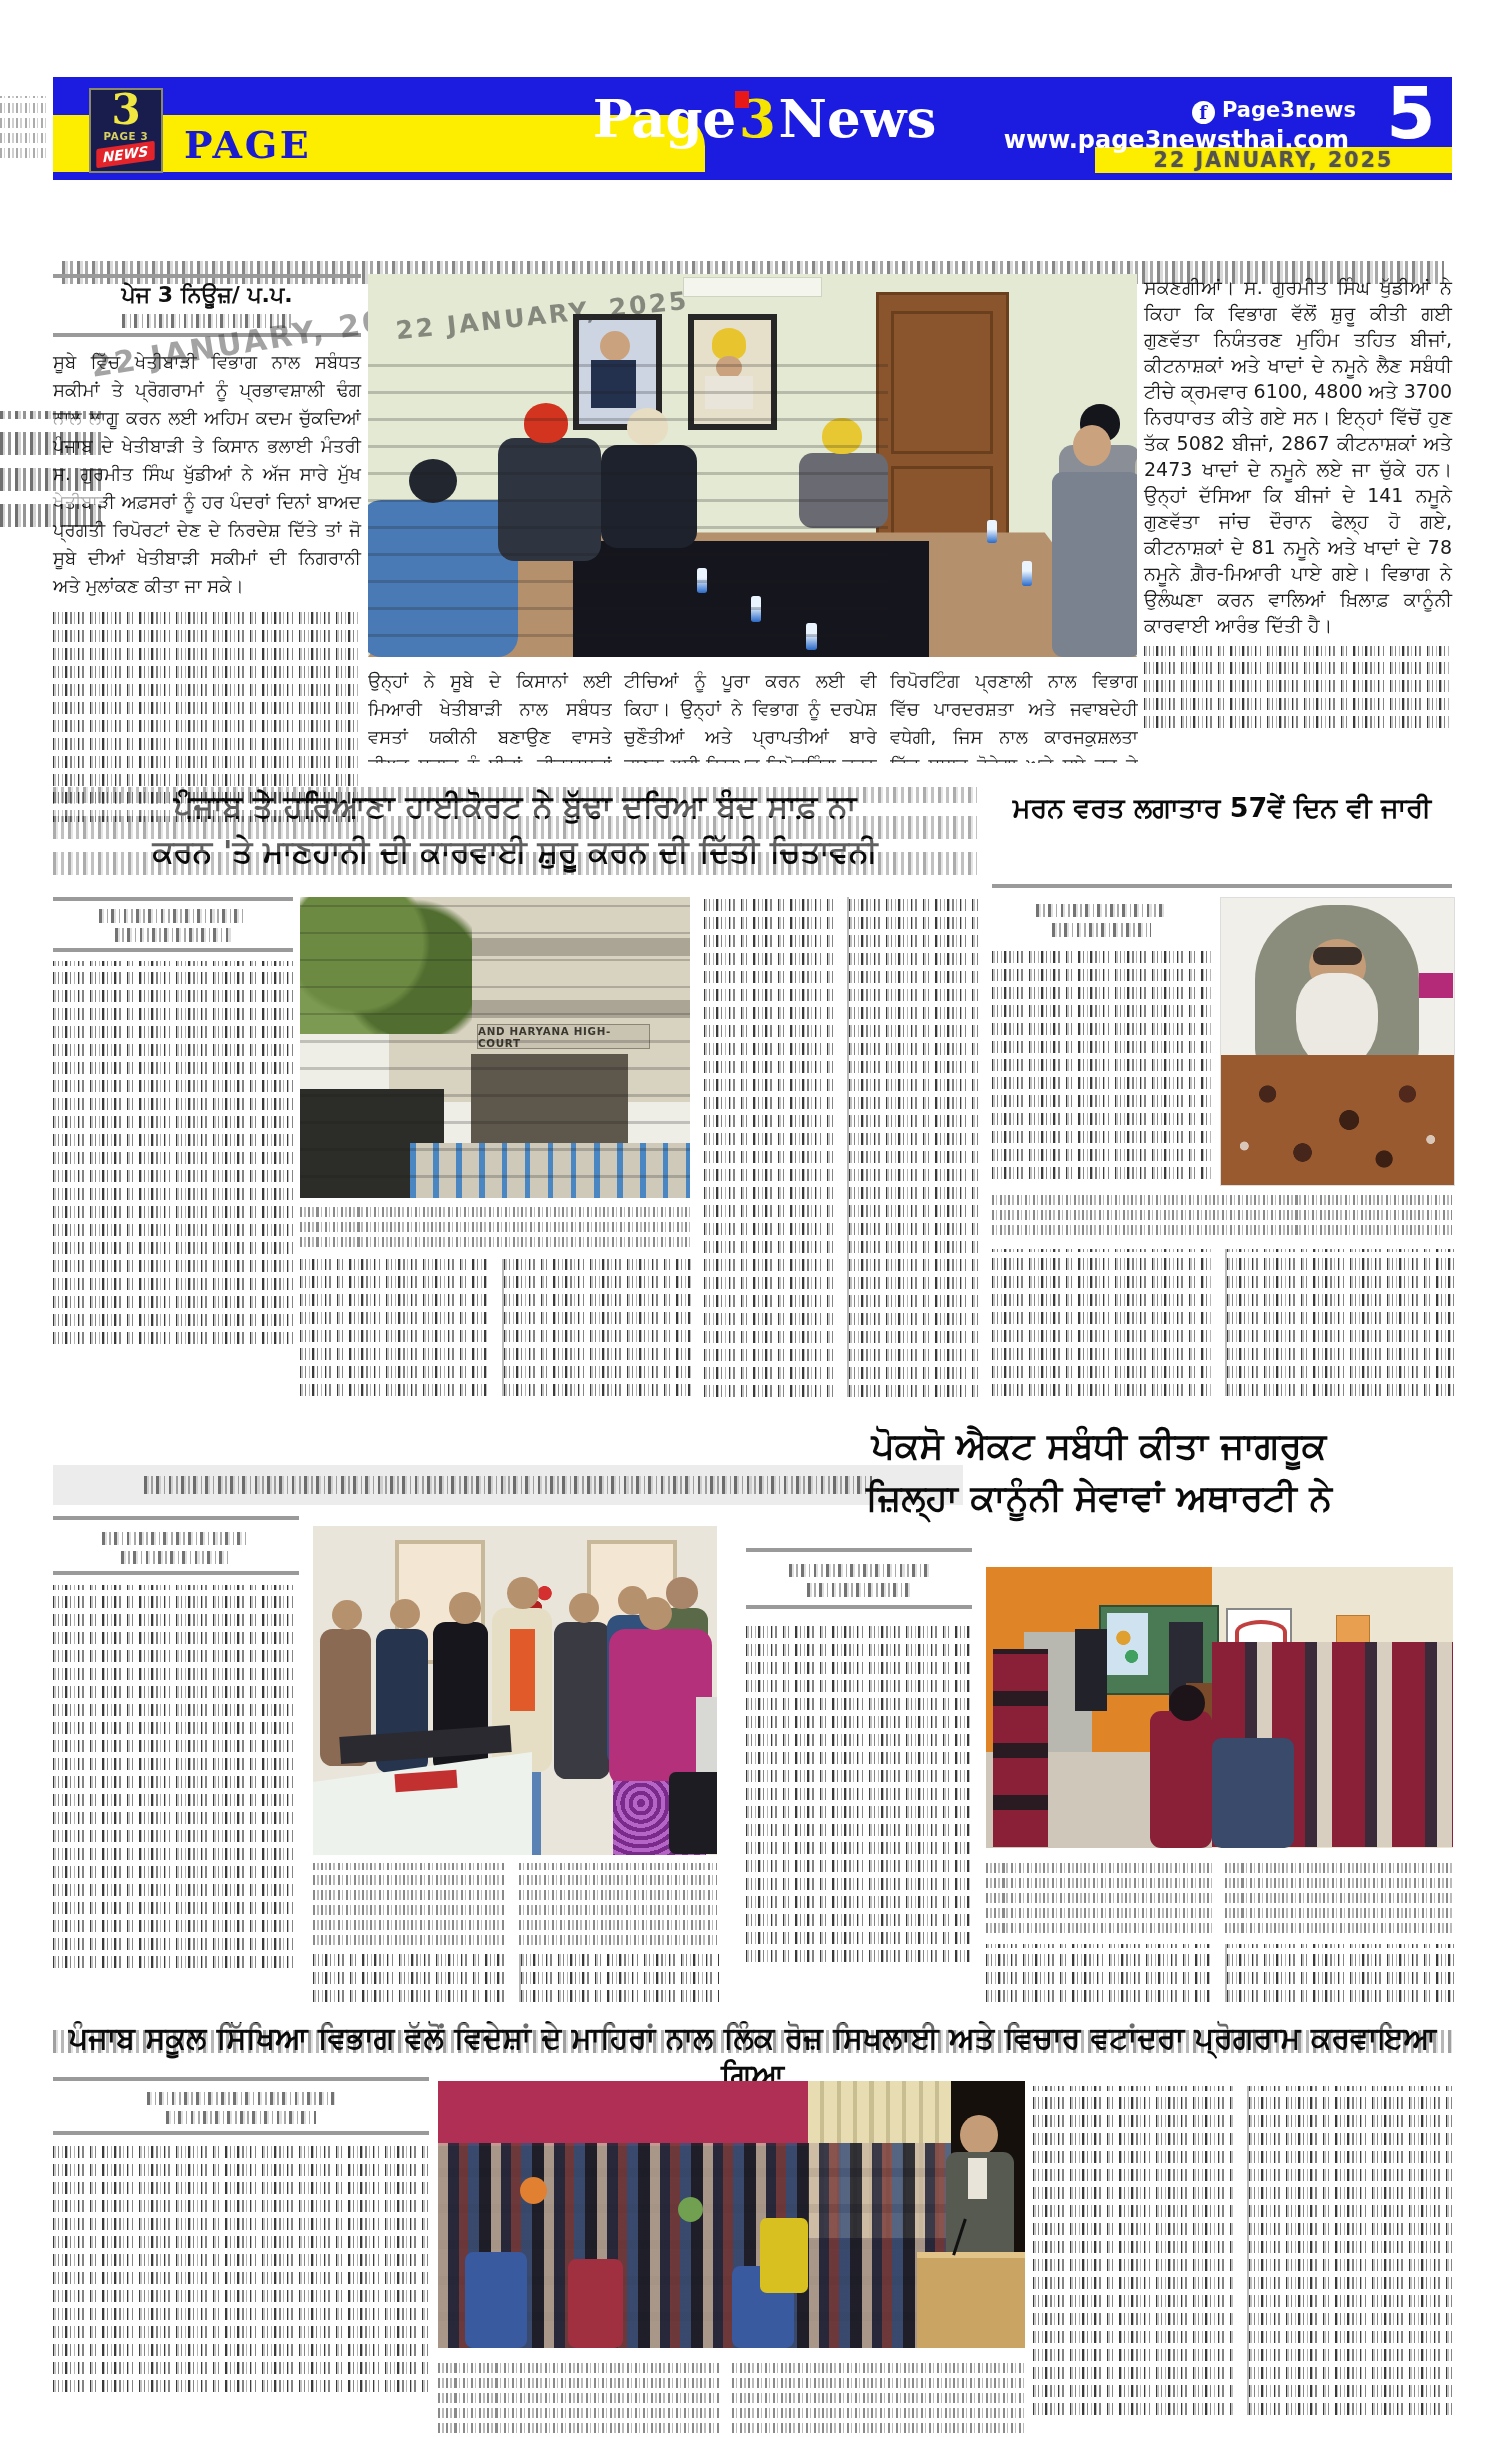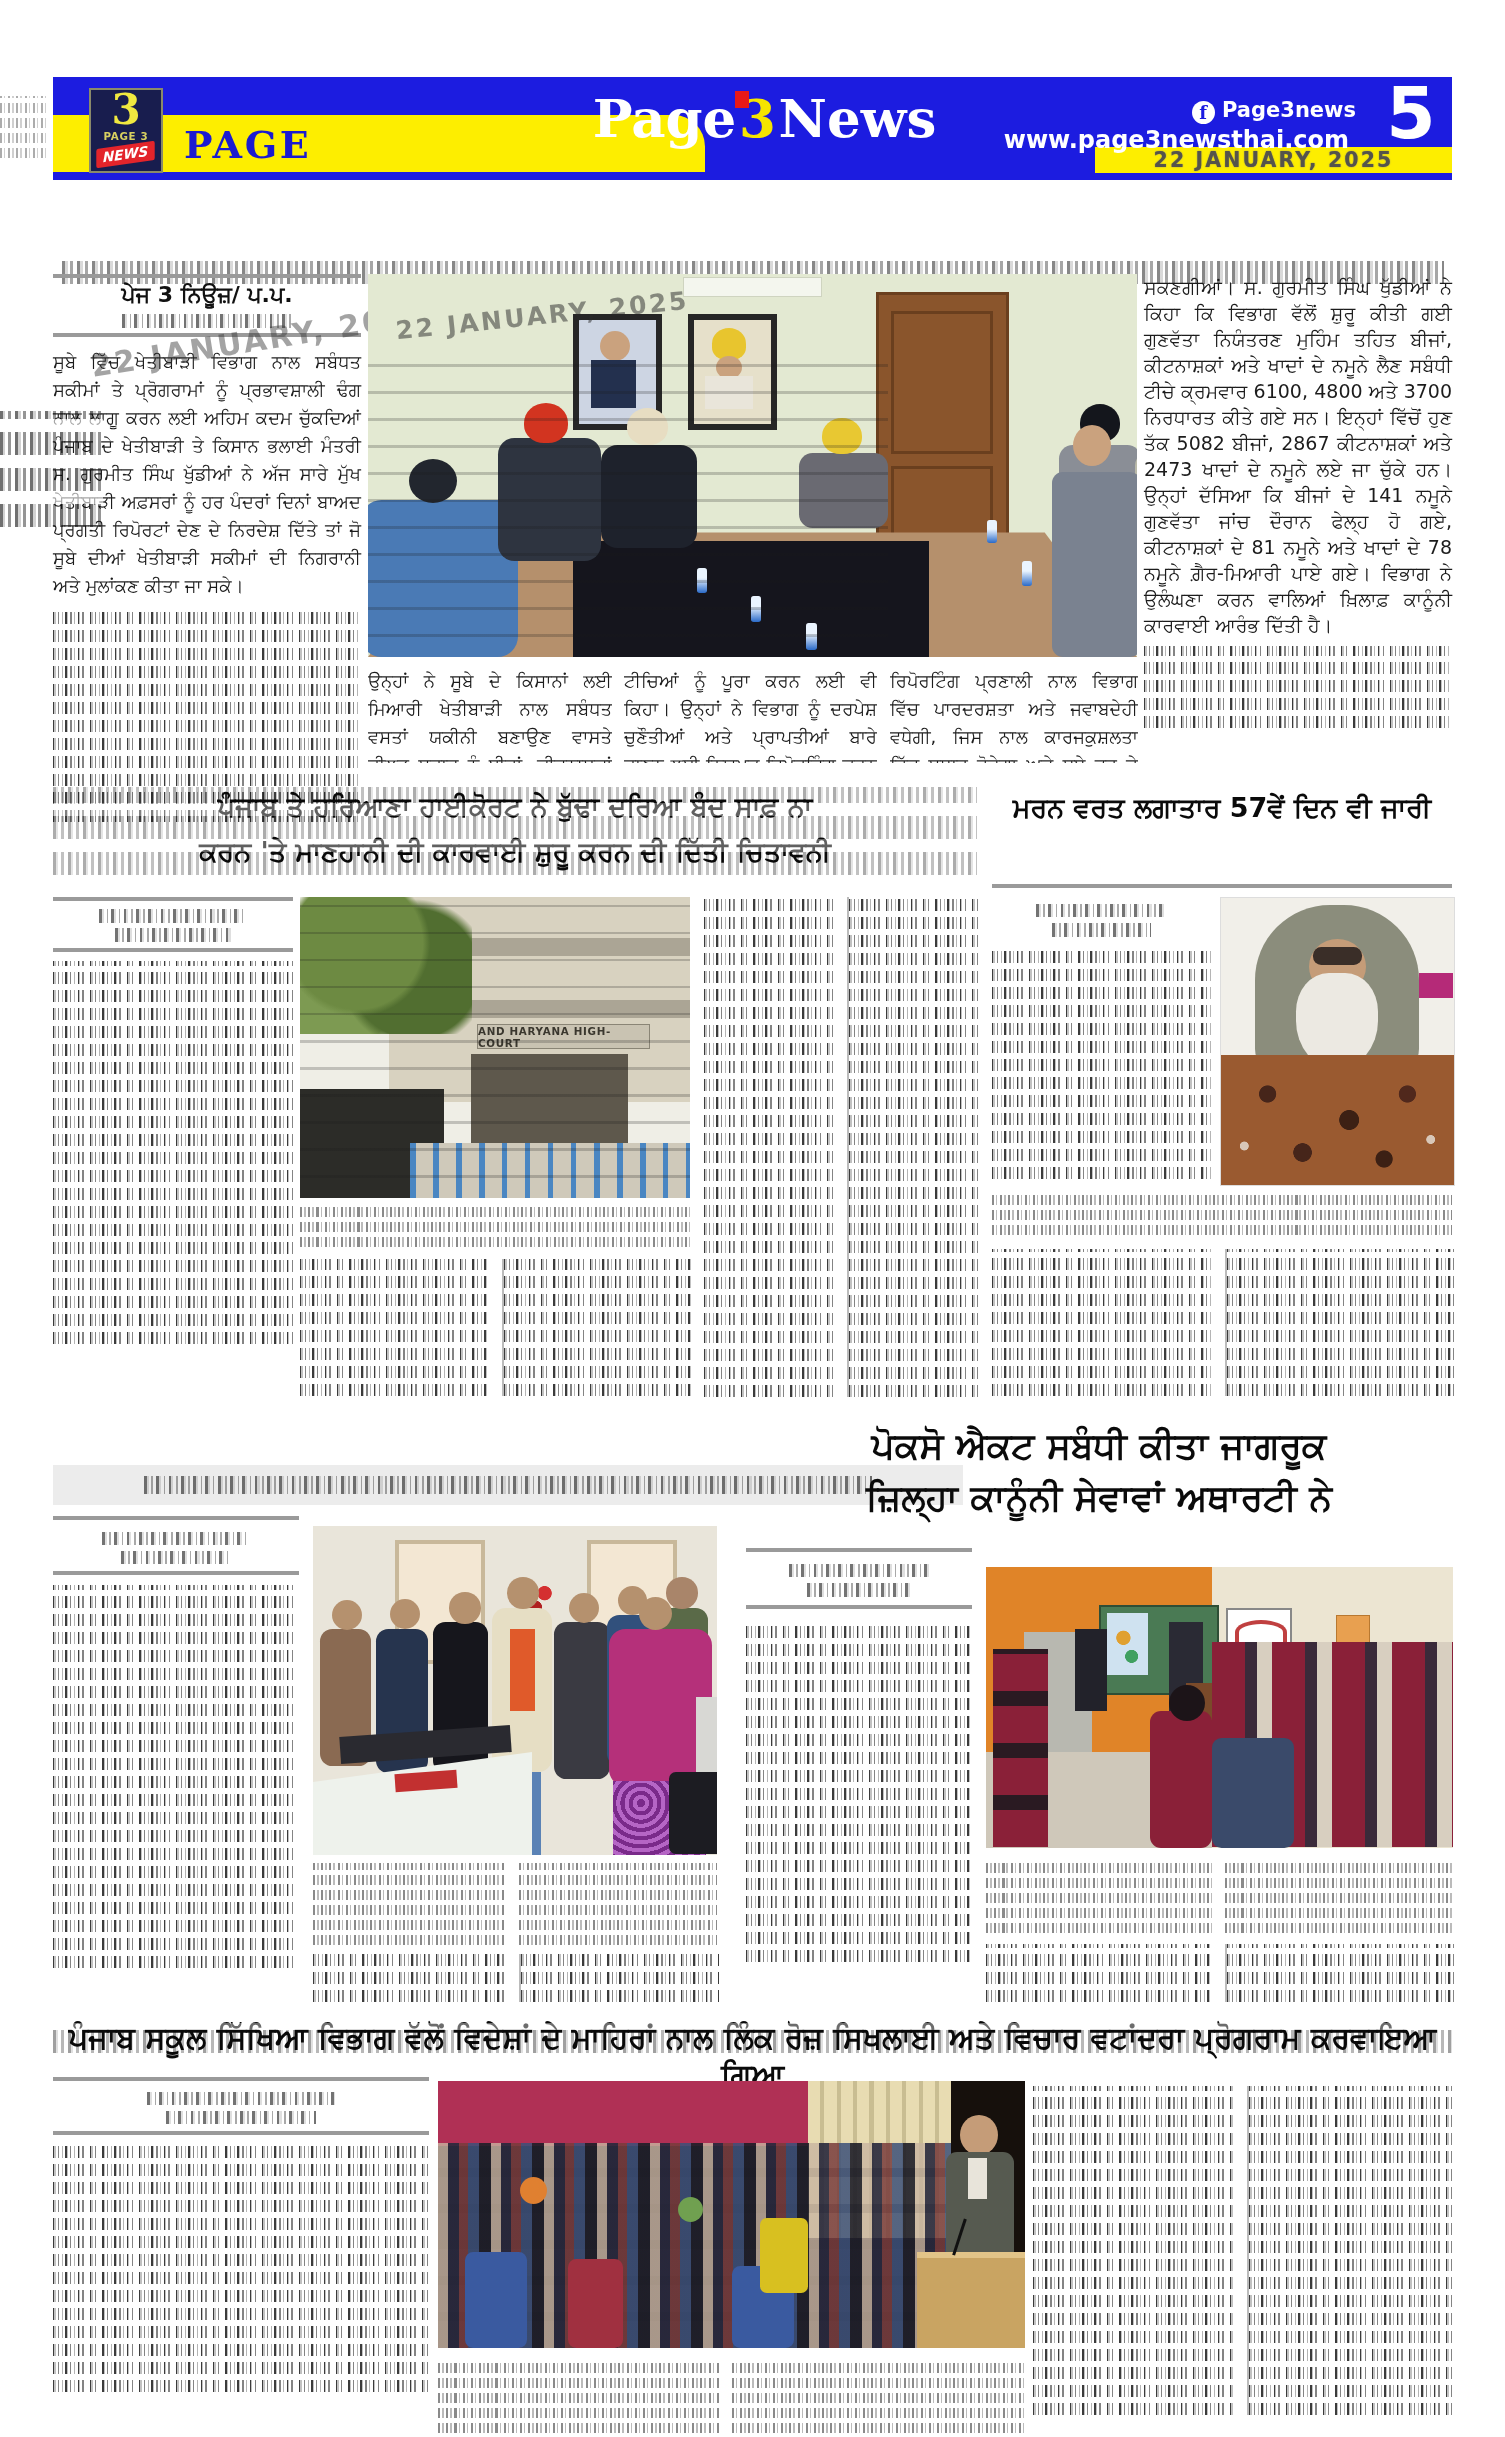--- a/index.html
+++ b/index.html
@@ -137,21 +137,21 @@
 
   <div class="abs" style="left:1144px;top:274px;width:308px;">
     <div class="bodytext big">ਸਕਣਗੀਆਂ। ਸ. ਗੁਰਮੀਤ ਸਿੰਘ ਖੁੱਡੀਆਂ ਨੇ ਕਿਹਾ ਕਿ ਵਿਭਾਗ ਵੱਲੋਂ ਸ਼ੁਰੂ ਕੀਤੀ ਗਈ ਗੁਣਵੱਤਾ ਨਿਯੰਤਰਣ ਮੁਹਿੰਮ ਤਹਿਤ ਬੀਜਾਂ, ਕੀਟਨਾਸ਼ਕਾਂ ਅਤੇ ਖਾਦਾਂ ਦੇ ਨਮੂਨੇ ਲੈਣ ਸਬੰਧੀ ਟੀਚੇ ਕ੍ਰਮਵਾਰ 6100, 4800 ਅਤੇ 3700 ਨਿਰਧਾਰਤ ਕੀਤੇ ਗਏ ਸਨ। ਇਨ੍ਹਾਂ ਵਿੱਚੋਂ ਹੁਣ ਤੱਕ 5082 ਬੀਜਾਂ, 2867 ਕੀਟਨਾਸ਼ਕਾਂ ਅਤੇ 2473 ਖਾਦਾਂ ਦੇ ਨਮੂਨੇ ਲਏ ਜਾ ਚੁੱਕੇ ਹਨ। ਉਨ੍ਹਾਂ ਦੱਸਿਆ ਕਿ ਬੀਜਾਂ ਦੇ 141 ਨਮੂਨੇ ਗੁਣਵੱਤਾ ਜਾਂਚ ਦੌਰਾਨ ਫੇਲ੍ਹ ਹੋ ਗਏ, ਕੀਟਨਾਸ਼ਕਾਂ ਦੇ 81 ਨਮੂਨੇ ਅਤੇ ਖਾਦਾਂ ਦੇ 78 ਨਮੂਨੇ ਗ਼ੈਰ-ਮਿਆਰੀ ਪਾਏ ਗਏ। ਵਿਭਾਗ ਨੇ ਉਲੰਘਣਾ ਕਰਨ ਵਾਲਿਆਂ ਖ਼ਿਲਾਫ਼ ਕਾਨੂੰਨੀ ਕਾਰਵਾਈ ਆਰੰਭ ਦਿੱਤੀ ਹੈ।</div>
     <div class="nz" style="height:82px;margin-top:8.2px;"></div>
   </div>
 
   <div class="abs bodytext" style="left:368px;top:667px;width:244px;height:96px;overflow:hidden;">ਉਨ੍ਹਾਂ ਨੇ ਸੂਬੇ ਦੇ ਕਿਸਾਨਾਂ ਲਈ ਮਿਆਰੀ ਖੇਤੀਬਾੜੀ ਨਾਲ ਸਬੰਧਤ ਵਸਤਾਂ ਯਕੀਨੀ ਬਣਾਉਣ ਵਾਸਤੇ ਫੀਲਡ ਸਟਾਫ ਨੂੰ ਬੀਜਾਂ, ਕੀਟਨਾਸ਼ਕਾਂ ਅਤੇ ਖਾਦਾਂ ਦੇ ਨਮੂਨੇ ਲੈਣ ਸਬੰਧੀ</div>
   <div class="abs bodytext" style="left:624px;top:667px;width:253px;height:96px;overflow:hidden;">ਟੀਚਿਆਂ ਨੂੰ ਪੂਰਾ ਕਰਨ ਲਈ ਵੀ ਕਿਹਾ। ਉਨ੍ਹਾਂ ਨੇ ਵਿਭਾਗ ਨੂੰ ਦਰਪੇਸ਼ ਚੁਣੌਤੀਆਂ ਅਤੇ ਪ੍ਰਾਪਤੀਆਂ ਬਾਰੇ ਜਾਣਨ ਲਈ ਨਿਯਮਤ ਰਿਪੋਰਟਿੰਗ ਕਰਨ ਦੀ ਮਹੱਤਤਾ 'ਤੇ ਜ਼ੋਰ ਦਿੱਤਾ। ਪੰਦਰਵਾੜਾ</div>
   <div class="abs bodytext" style="left:890px;top:667px;width:248px;height:96px;overflow:hidden;">ਰਿਪੋਰਟਿੰਗ ਪ੍ਰਣਾਲੀ ਨਾਲ ਵਿਭਾਗ ਵਿੱਚ ਪਾਰਦਰਸ਼ਤਾ ਅਤੇ ਜਵਾਬਦੇਹੀ ਵਧੇਗੀ, ਜਿਸ ਨਾਲ ਕਾਰਜਕੁਸ਼ਲਤਾ ਵਿੱਚ ਸੁਧਾਰ ਹੋਵੇਗਾ ਅਤੇ ਸੂਬੇ ਭਰ ਦੇ ਕਿਸਾਨਾਂ ਨੂੰ ਹੋਰ ਬਿਹਤਰ ਸੇਵਾਵਾਂ ਮਿਲ</div>
 
-  <div class="abs headline" style="left:53px;top:784px;width:924px;font-size:27px;line-height:45px;">
+  <div class="abs headline" style="left:53px;top:784px;width:924px;font-size:31px;line-height:45px;">
     <div>ਪੰਜਾਬ ਤੇ ਹਰਿਆਣਾ ਹਾਈਕੋਰਟ ਨੇ ਬੁੱਢਾ ਦਰਿਆ ਬੰਦ ਸਾਫ਼ ਨਾ</div>
     <div>ਕਰਨ 'ਤੇ ਮਾਣਹਾਨੀ ਦੀ ਕਾਰਵਾਈ ਸ਼ੁਰੂ ਕਰਨ ਦੀ ਦਿੱਤੀ ਚਿਤਾਵਨੀ</div>
   </div>
   <div class="abs nz-b" style="left:53px;top:787px;width:924px;height:88px;opacity:.35;"></div>
 
   <div class="abs" style="left:53px;top:897px;width:240px;">
     <div class="rule"></div>
     <div class="byline-box">
       <div class="nz-line" style="width:62%;margin-top:8.2px;"></div>
       <div class="nz-line" style="width:48%;"></div>

